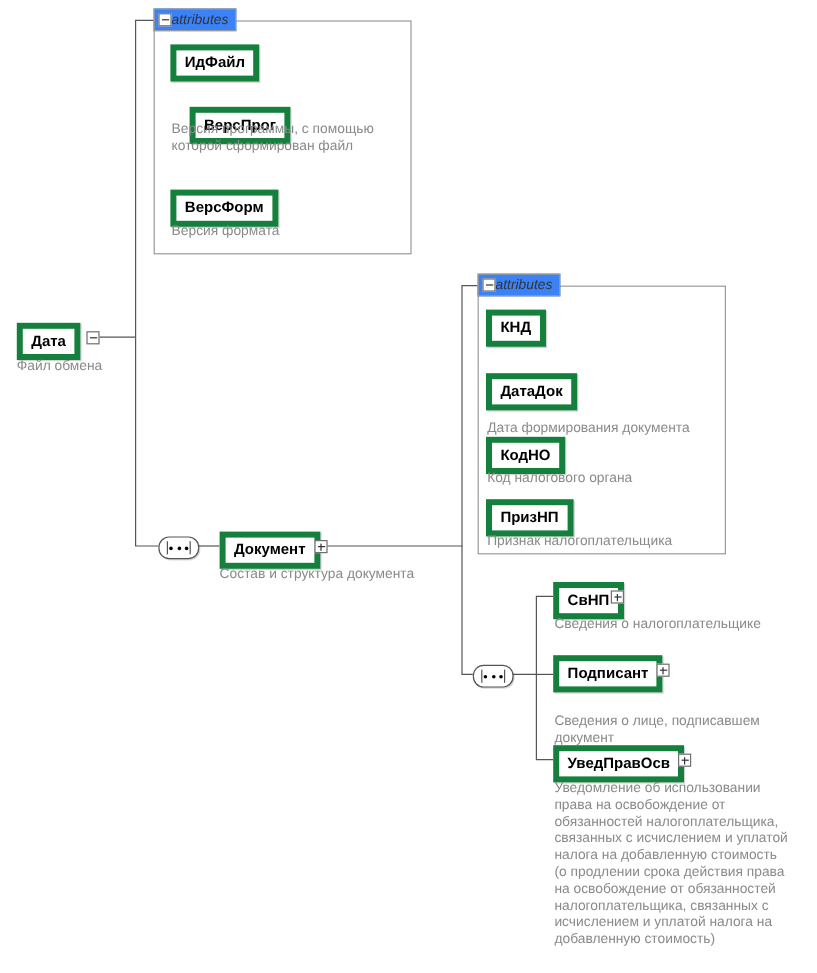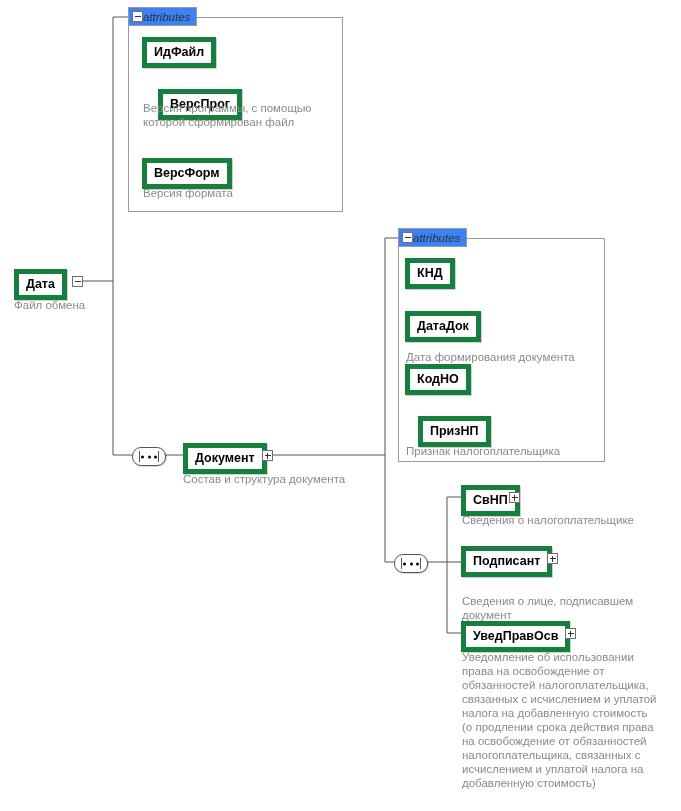--- a/index.html
+++ b/index.html
@@ -176,22 +176,23 @@
   </div>
 
   <div class="node" style="left:405px;top:311px;">
     <span>ДатаДок</span>
   </div>
   <div class="caption" style="left:406px;top:350px;width:200px;">Дата формирования документа</div>
 
   <div class="node" style="left:405px;top:364px;">
     <span>КодНО</span>
   </div>
-
-  <div class="node" style="left:405px;top:416px;margin-left:13px;">
+  <div class="caption" style="left:406px;top:392px;width:200px;">Код налогового органа</div>
+
+  <div class="node" style="left:405px;top:416px;">
     <span>ПризНП</span>
   </div>
   <div class="caption" style="left:406px;top:444px;width:200px;">Признак налогоплательщика</div>
 
   <div class="seq" style="left:394px;top:554px;">
     <span class="bar l"></span>
     <span class="bar r"></span>
     <span class="dots">
         <i></i>
         <i></i>

